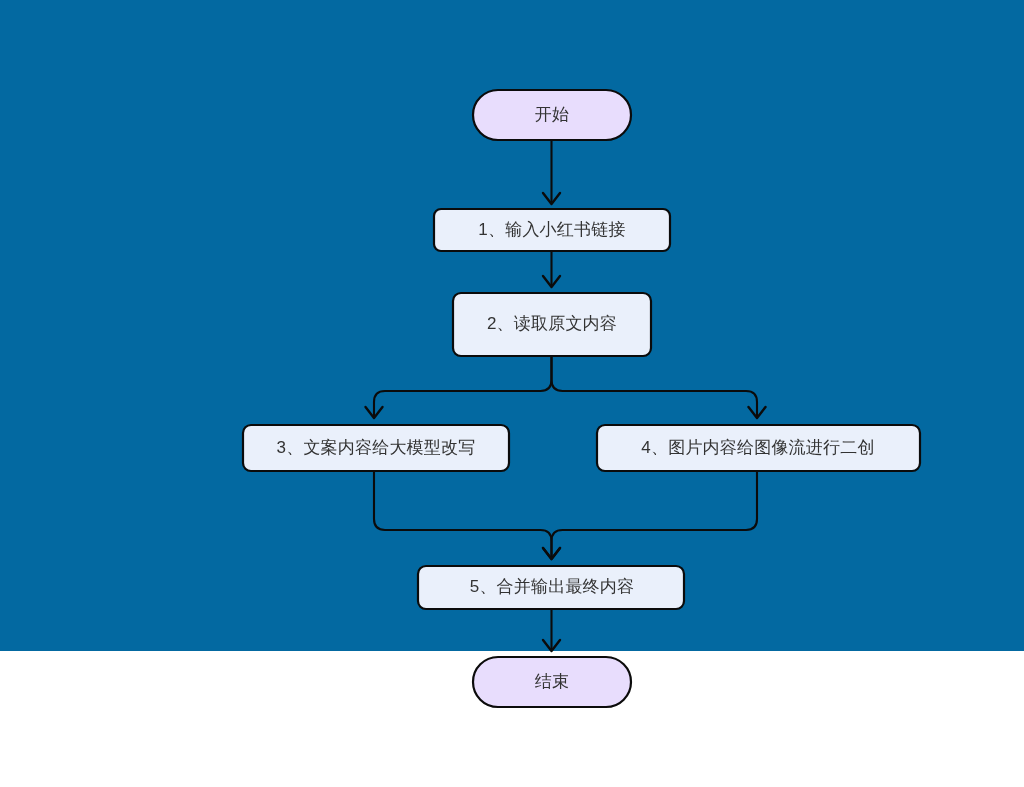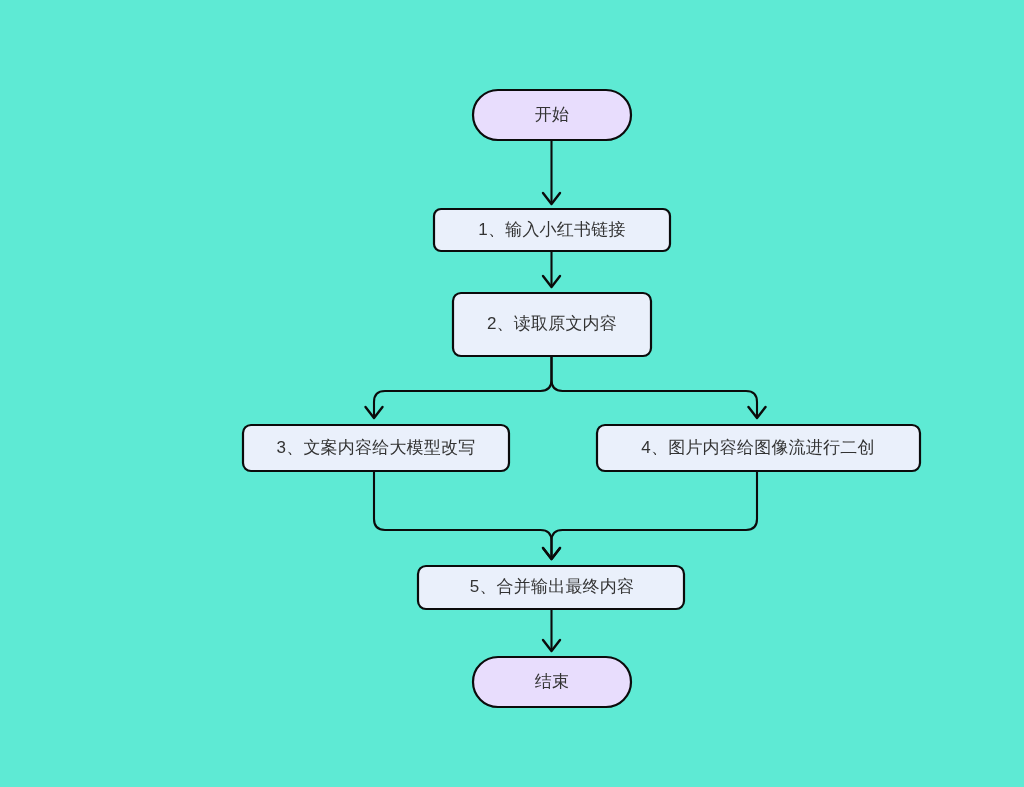--- a/index.html
+++ b/index.html
@@ -9,22 +9,22 @@
   }
   body {
     width: 1024px;
     height: 787px;
     font-family: "Liberation Sans", "DejaVu Sans", sans-serif;
     overflow: hidden;
   }
   #flowchart-canvas {
     position: relative;
     width: 1024px;
-    height: 787px;
-    background: #5eead4;
+    height: 651px;
+    background: #0369a1;
   }
   #flow-svg {
     position: absolute;
     left: 0;
     top: 0;
     width: 1024px;
     height: 787px;
   }
   .node-label {
     font-size: 17px;

